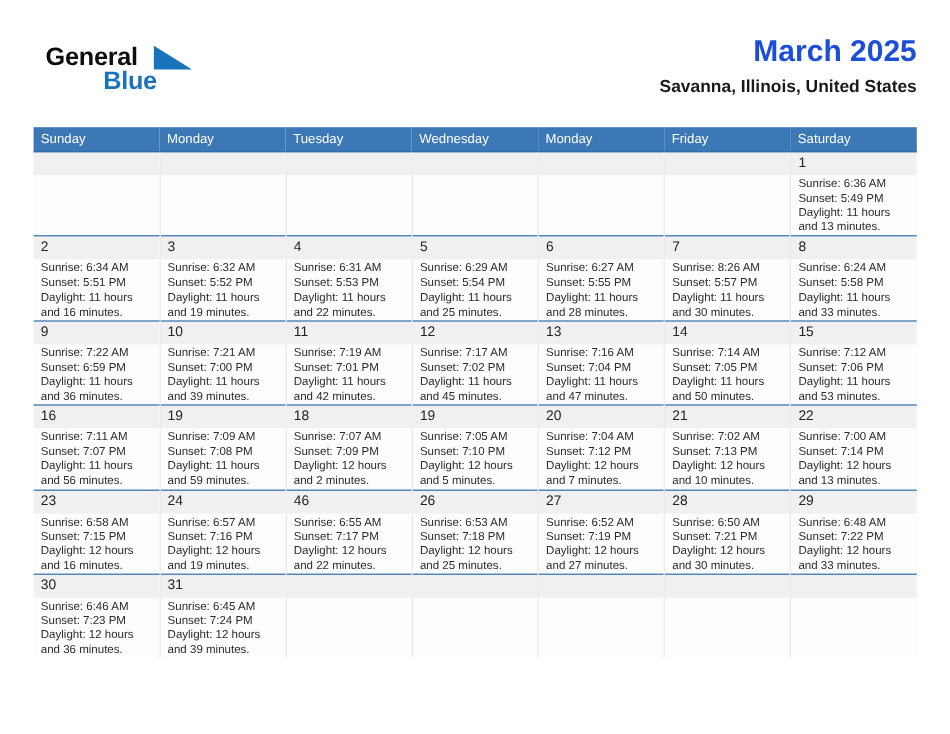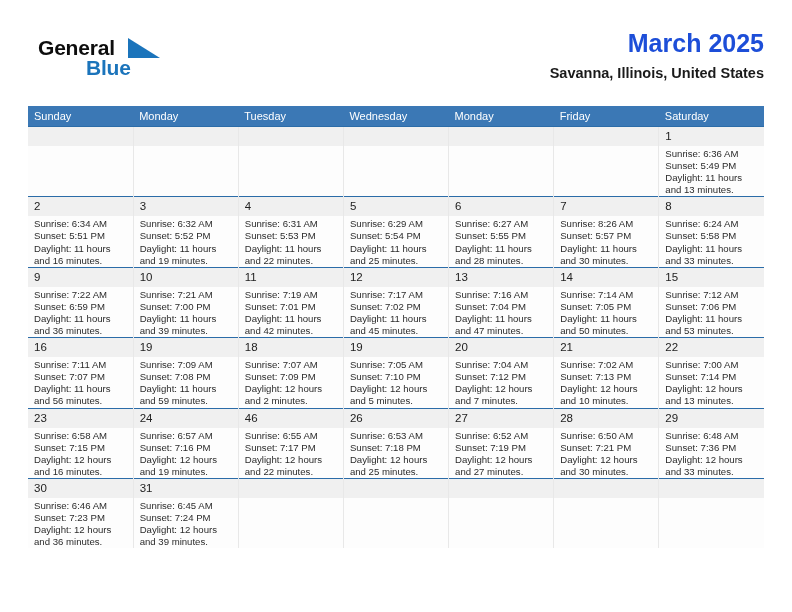--- a/index.html
+++ b/index.html
@@ -455,21 +455,21 @@
               <div>Sunrise: 6:50 AM</div>
               <div>Sunset: 7:21 PM</div>
               <div>Daylight: 12 hours</div>
               <div>and 30 minutes.</div>
             </div>
           </td>
           <td>
             <span class="daynum">29</span>
             <div class="info">
               <div>Sunrise: 6:48 AM</div>
-              <div>Sunset: 7:36 PM</div>
+              <div>Sunset: 7:22 PM</div>
               <div>Daylight: 12 hours</div>
               <div>and 33 minutes.</div>
             </div>
           </td>
         </tr>
         <tr>
           <td>
             <span class="daynum">30</span>
             <div class="info">
               <div>Sunrise: 6:46 AM</div>

